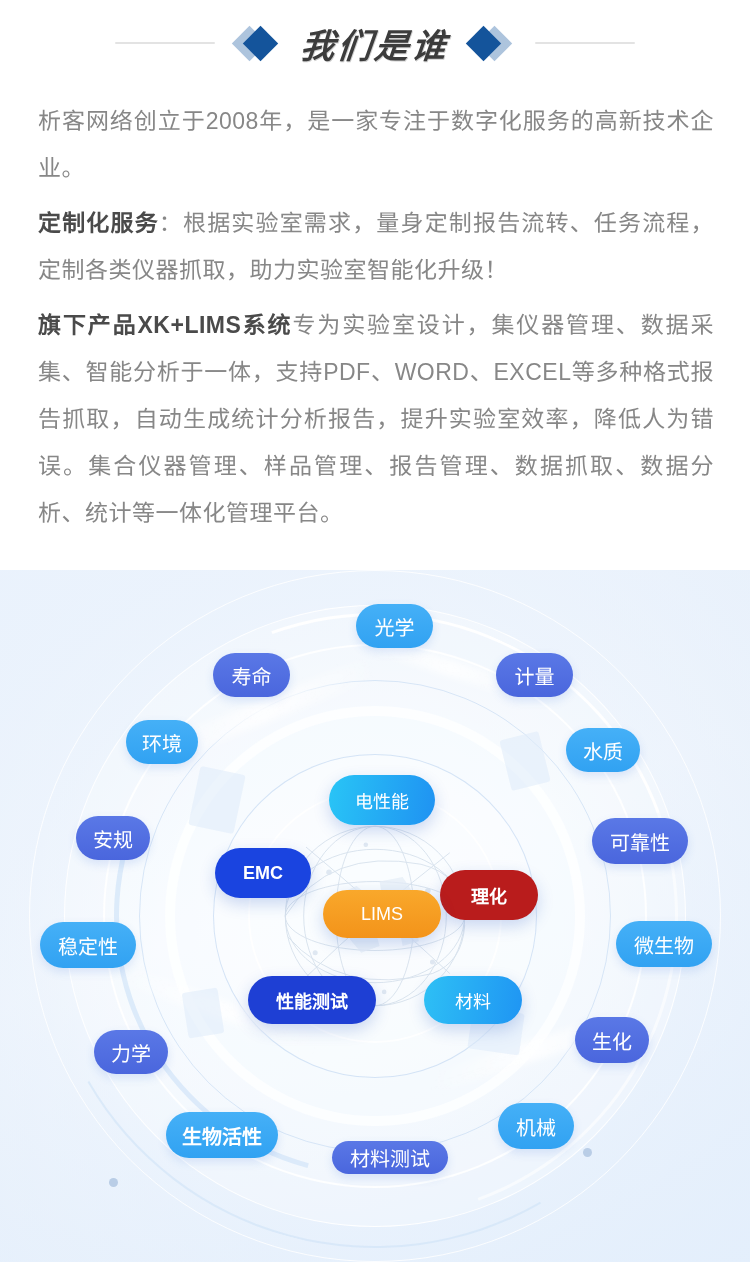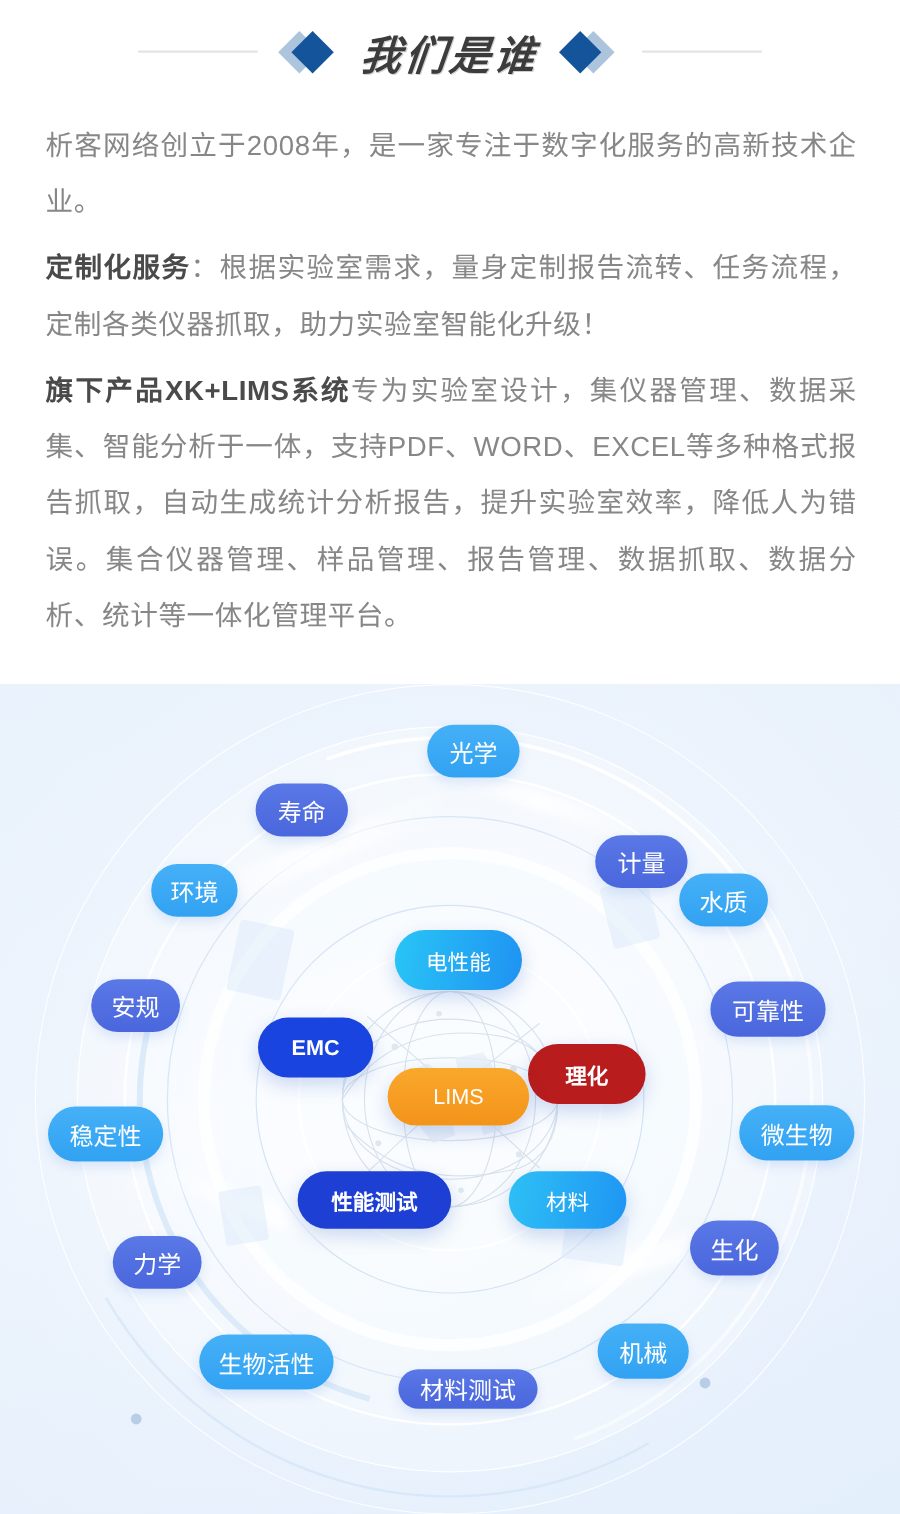--- a/index.html
+++ b/index.html
@@ -228,21 +228,21 @@
     <span class="dot" style="left:109px;top:608px;"></span>
   </div>
 
   <div id="tag-layer">
       <div class="tag sm shadow-s" style="left: 356px; top: 604px; width: 77px; height: 44px; background: linear-gradient(rgb(69, 176, 247), rgb(49, 162, 242));">
         <span>光学</span>
       </div>
       <div class="tag sm shadow-s" style="left: 213px; top: 653px; width: 77px; height: 44px; background: linear-gradient(rgb(90, 120, 230), rgb(74, 102, 221));">
         <span>寿命</span>
       </div>
-      <div class="tag sm shadow-s" style="left: 496px; top: 653px; width: 77px; height: 44px; background: linear-gradient(rgb(90, 120, 230), rgb(74, 102, 221)); margin-top: 43px;">
+      <div class="tag sm shadow-s" style="left: 496px; top: 653px; width: 77px; height: 44px; background: linear-gradient(rgb(90, 120, 230), rgb(74, 102, 221));">
         <span>计量</span>
       </div>
       <div class="tag sm shadow-s" style="left: 126px; top: 720px; width: 72px; height: 44px; background: linear-gradient(rgb(69, 176, 247), rgb(49, 162, 242));">
         <span>环境</span>
       </div>
       <div class="tag sm shadow-s" style="left: 566px; top: 728px; width: 74px; height: 44px; background: linear-gradient(rgb(69, 176, 247), rgb(49, 162, 242));">
         <span>水质</span>
       </div>
       <div class="tag sm shadow-s" style="left: 76px; top: 816px; width: 74px; height: 44px; background: linear-gradient(rgb(90, 120, 230), rgb(74, 102, 221));">
         <span>安规</span>
@@ -255,21 +255,21 @@
       </div>
       <div class="tag sm shadow-s" style="left: 616px; top: 921px; width: 96px; height: 46px; background: linear-gradient(rgb(69, 176, 247), rgb(49, 162, 242));">
         <span>微生物</span>
       </div>
       <div class="tag sm shadow-s" style="left: 94px; top: 1030px; width: 74px; height: 44px; background: linear-gradient(rgb(90, 120, 230), rgb(74, 102, 221));">
         <span>力学</span>
       </div>
       <div class="tag sm shadow-s" style="left: 575px; top: 1017px; width: 74px; height: 46px; background: linear-gradient(rgb(90, 120, 230), rgb(74, 102, 221)); align-items: center;">
         <span>生化</span>
       </div>
-      <div class="tag sm shadow-s" style="left: 166px; top: 1112px; width: 112px; height: 46px; background: linear-gradient(rgb(69, 176, 247), rgb(49, 162, 242));">
+      <div class="tag sm shadow-s" style="left: 166px; top: 1112px; width: 112px; height: 46px; background: linear-gradient(rgb(69, 176, 247), rgb(49, 162, 242)); font-weight: bold;">
         <span>生物活性</span>
       </div>
       <div class="tag sm shadow-s" style="left: 498px; top: 1103px; width: 76px; height: 46px; background: linear-gradient(rgb(69, 176, 247), rgb(49, 162, 242));">
         <span>机械</span>
       </div>
       <div class="tag sm shadow-s" style="left: 332px; top: 1141px; width: 116px; height: 33px; background: linear-gradient(rgb(90, 120, 230), rgb(74, 102, 221));">
         <span>材料测试</span>
       </div>
       <div class="tag big shadow" style="left: 329px; top: 775px; width: 106px; height: 50px; background: linear-gradient(100deg, rgb(41, 197, 246) 0%, rgb(31, 146, 242) 100%);">
         <span>电性能</span>

